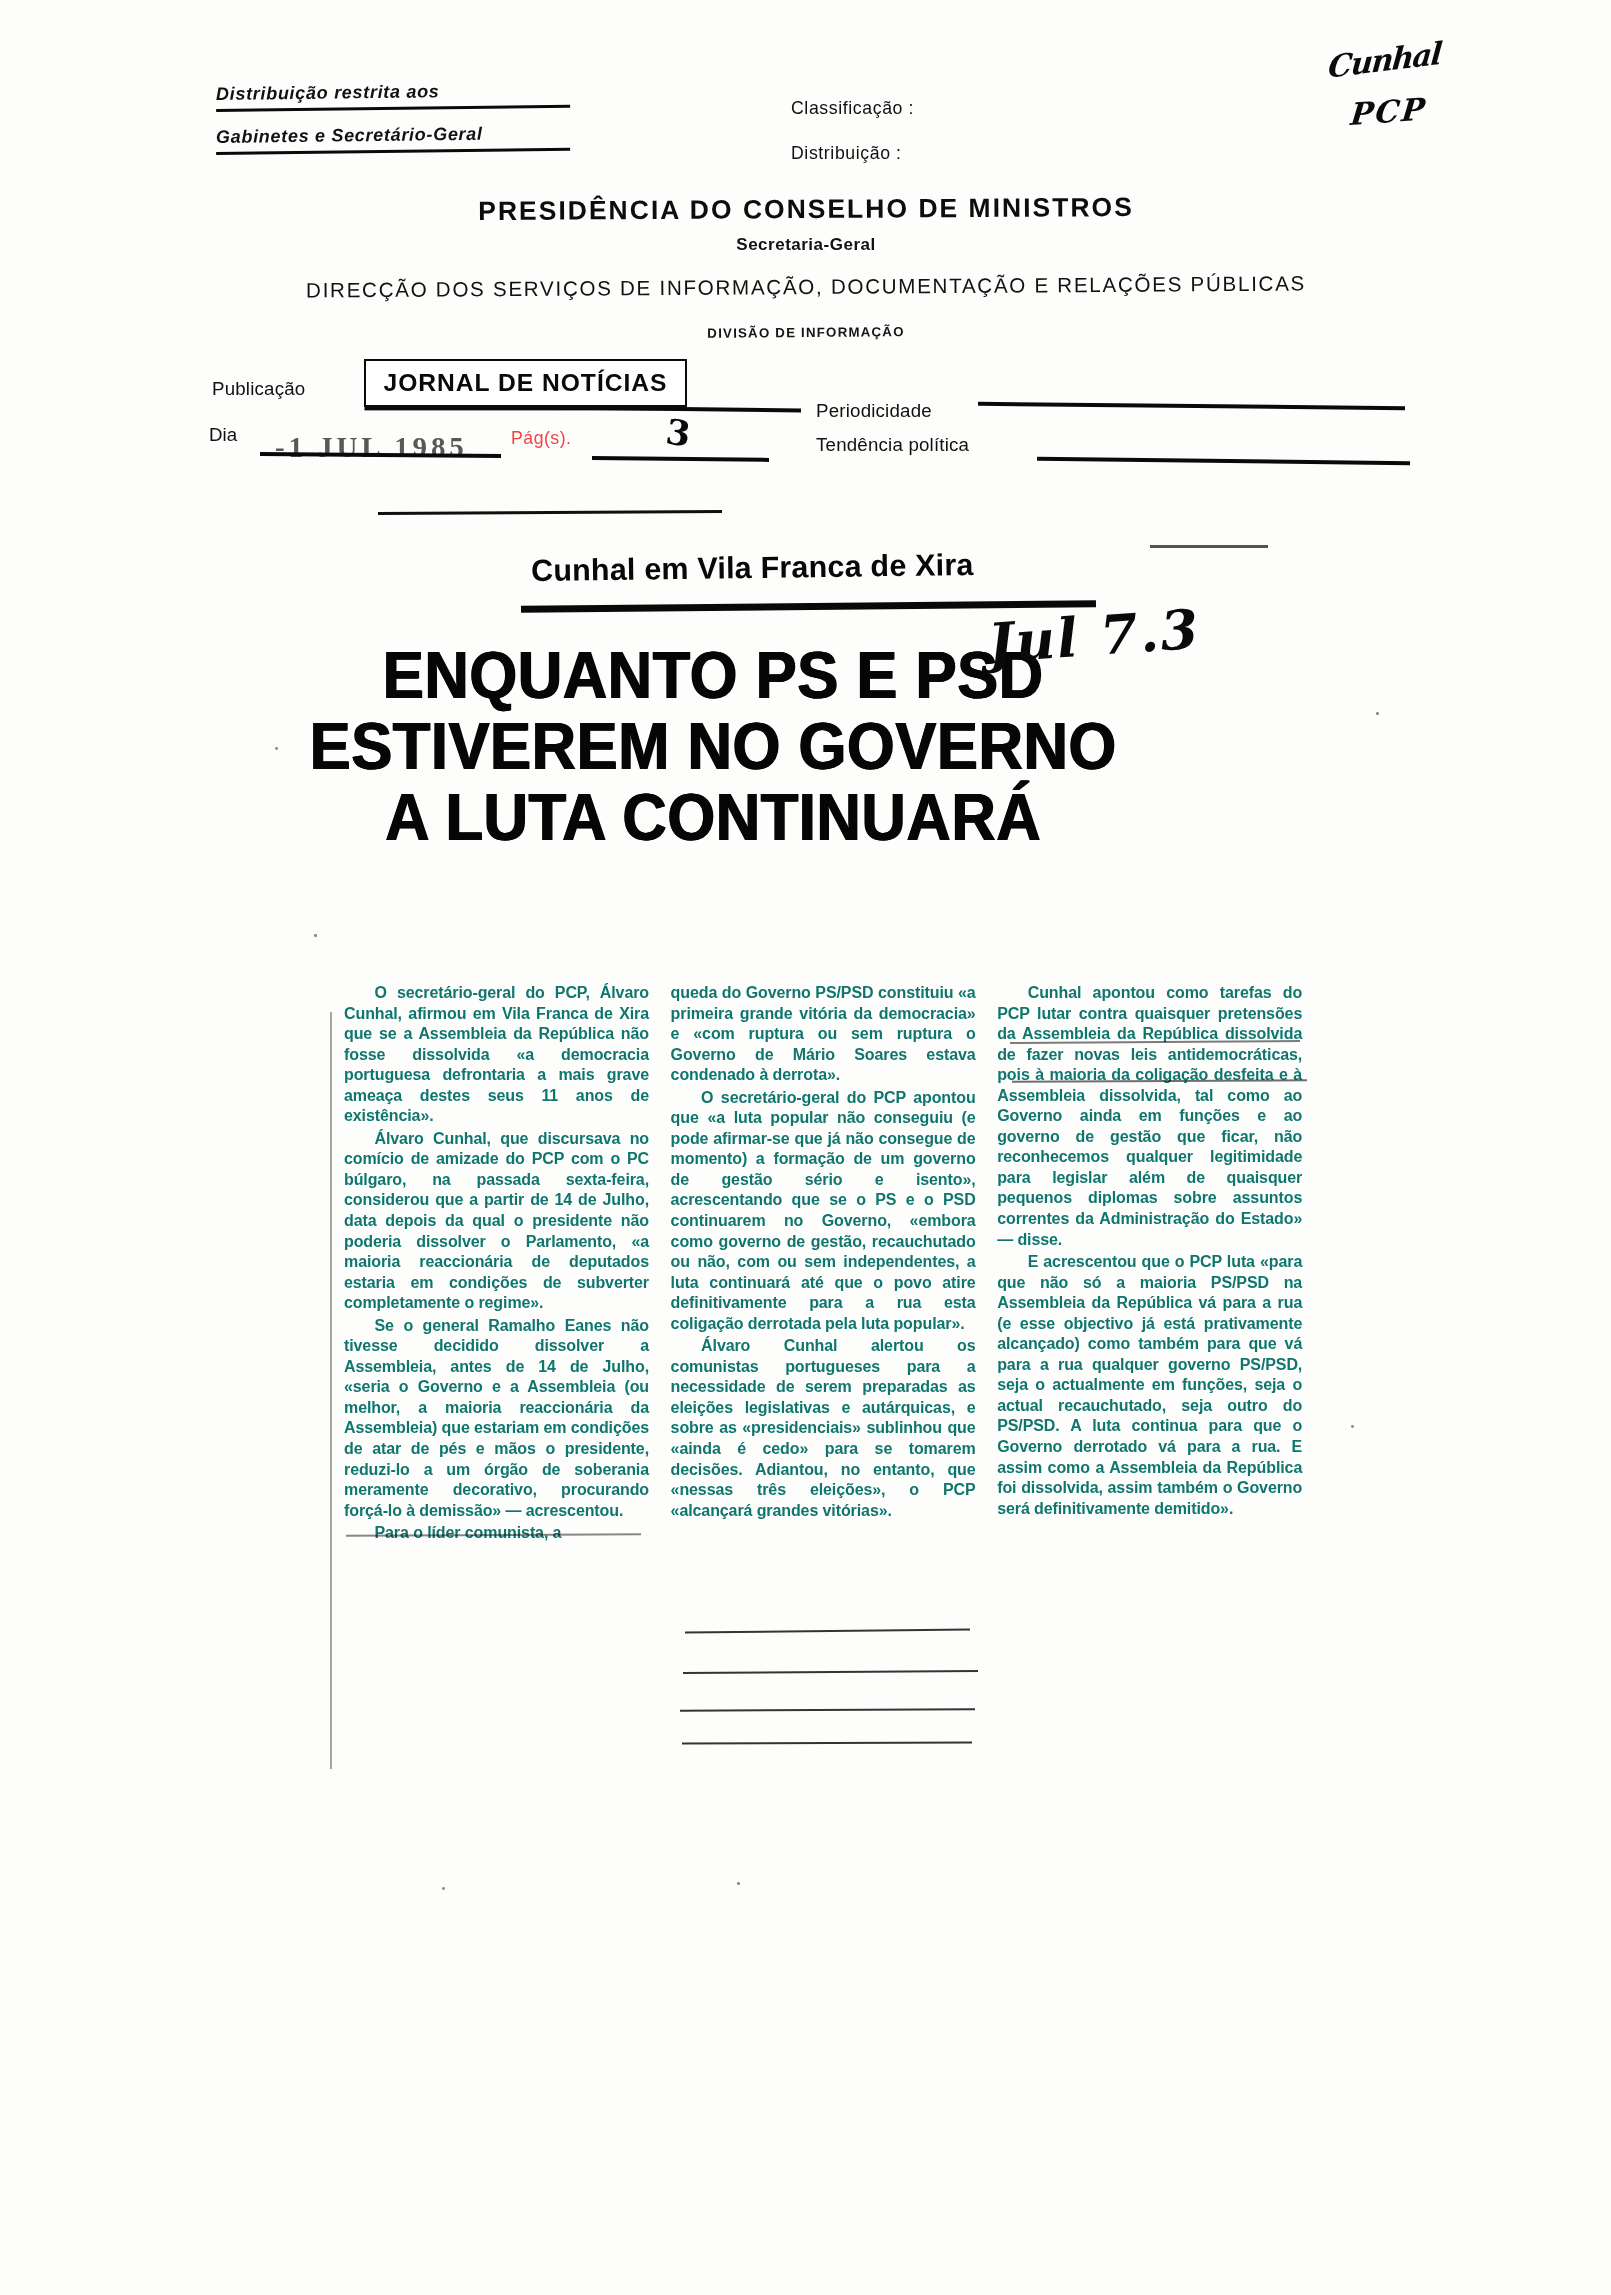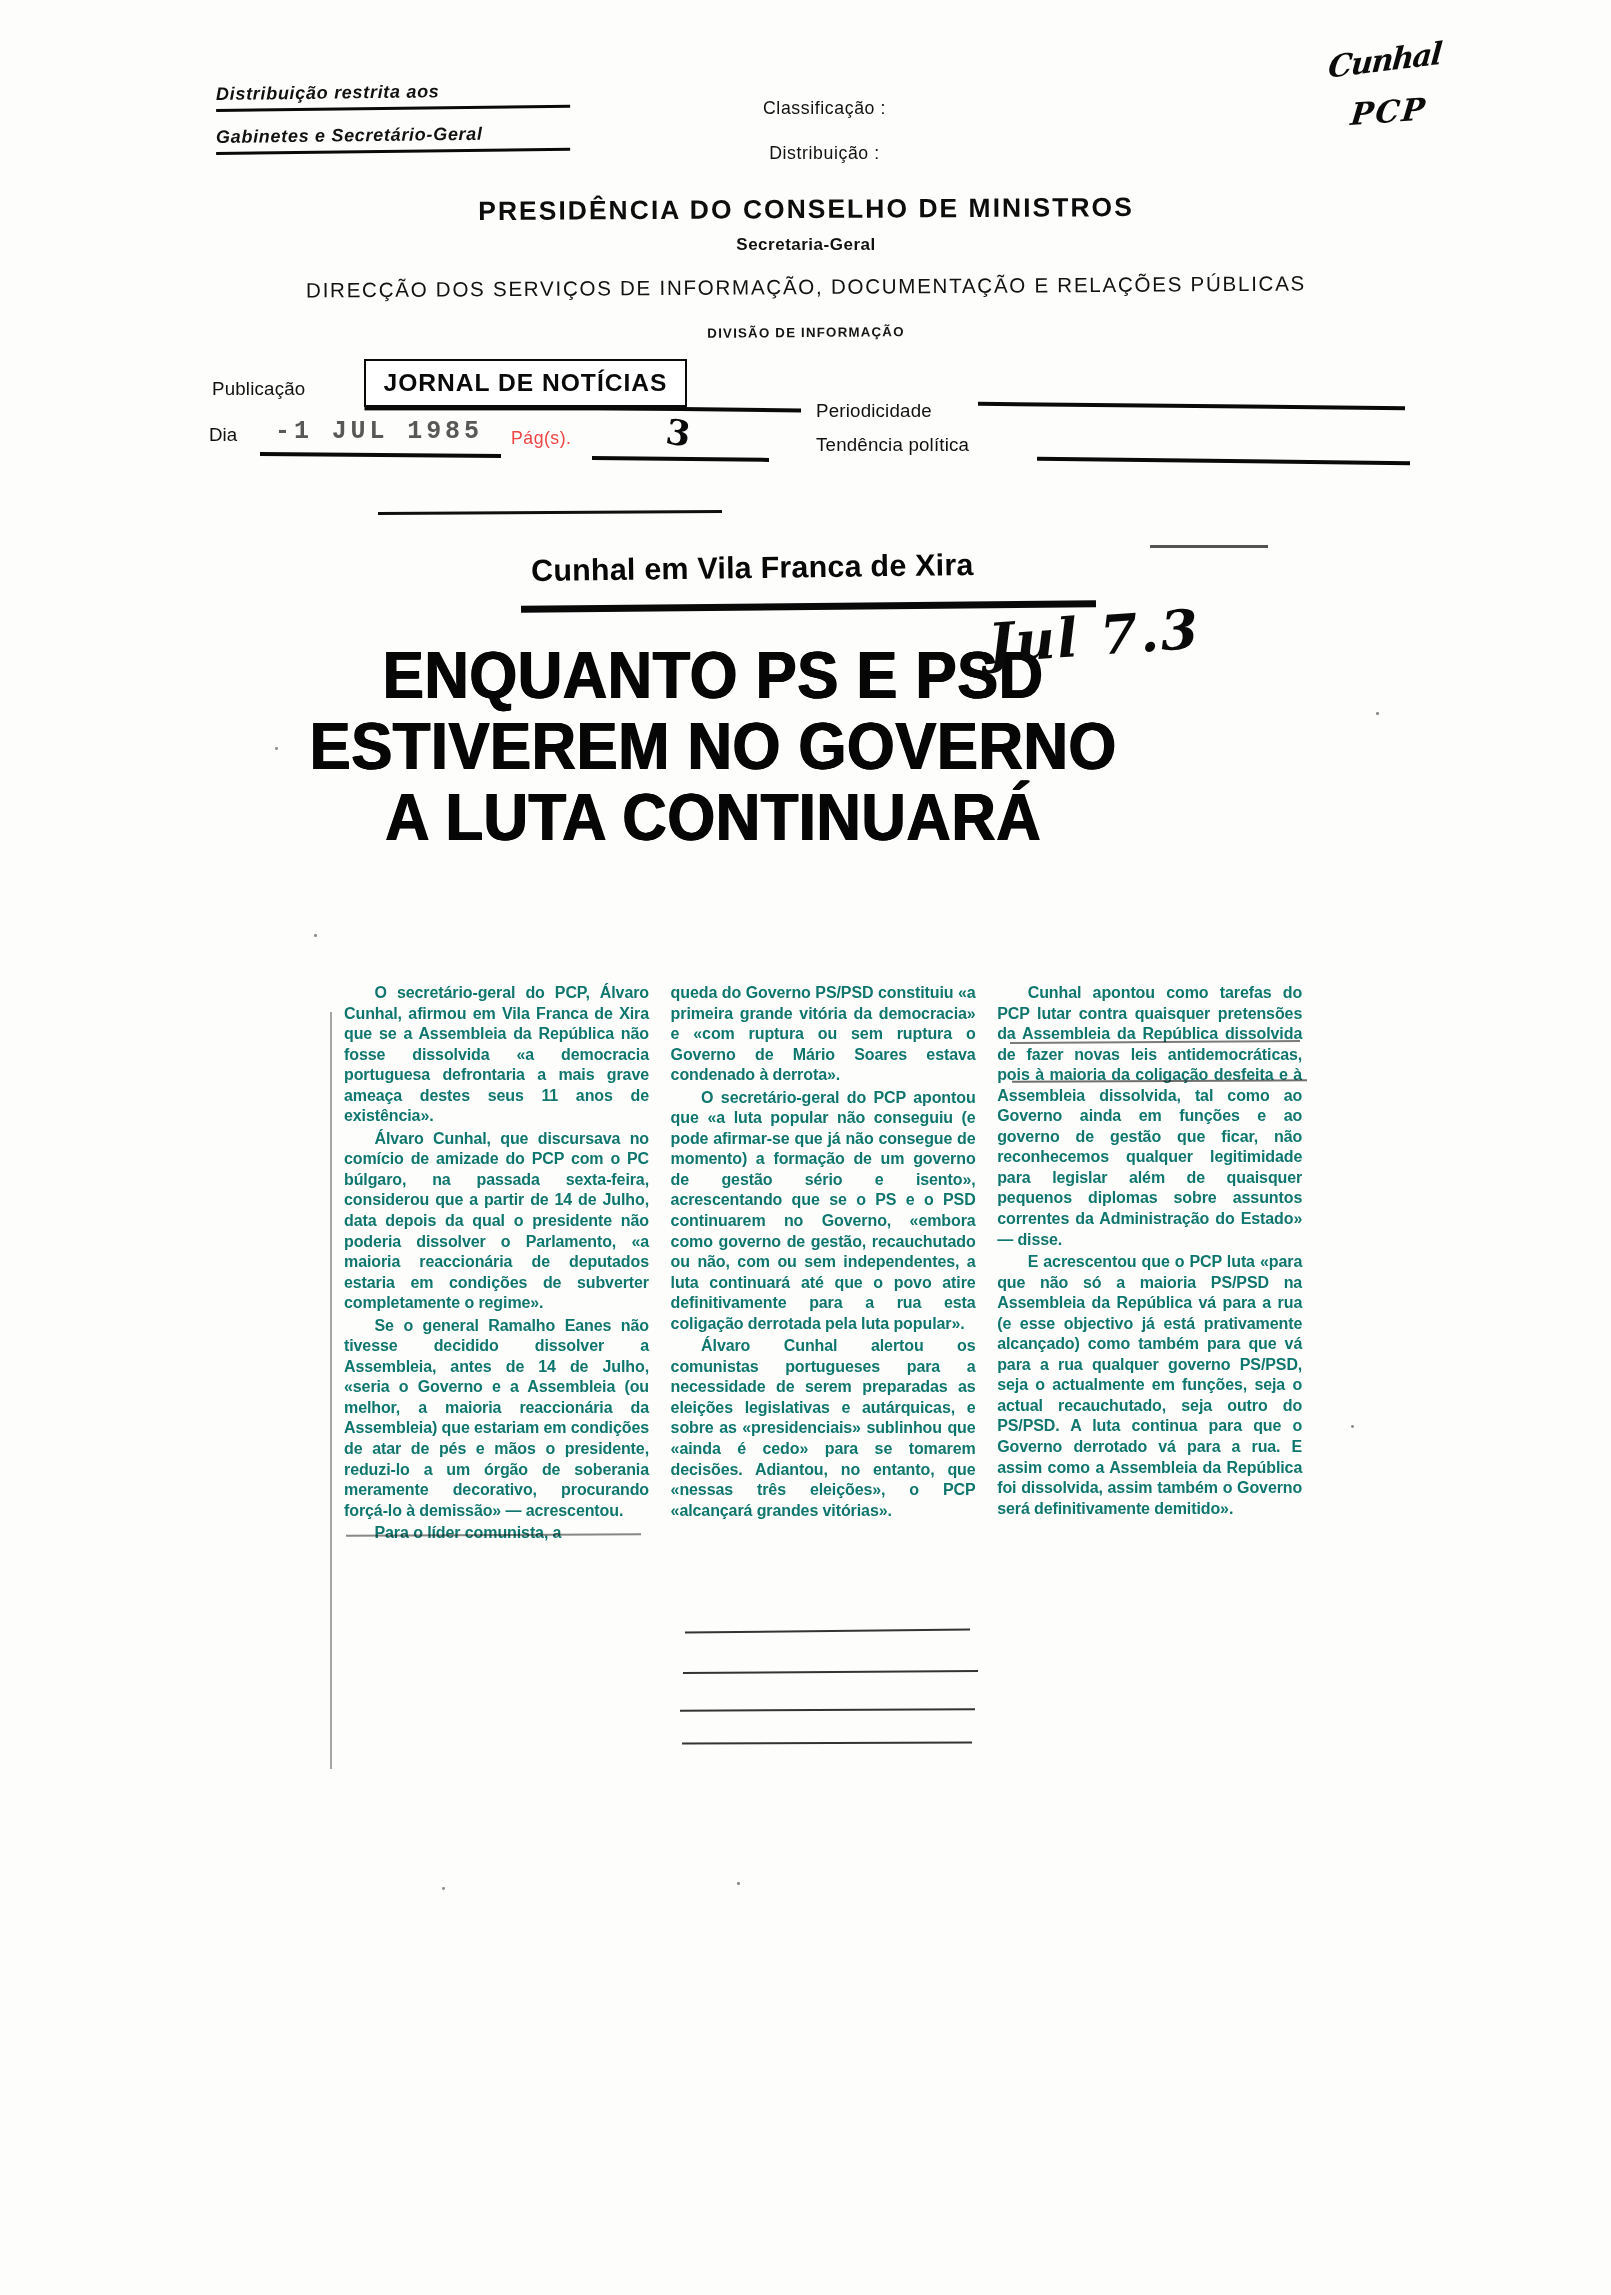--- a/index.html
+++ b/index.html
@@ -39,21 +39,21 @@
     letter-spacing: 0.7px;
     color: #111;
     padding-bottom: 4.4px;
     border-bottom: 3.4px solid #0a0a0a;
     margin-bottom: 14.7px;
     transform: rotate(-0.7deg);
     transform-origin: left center;
   }
 
   .hdr-mid {
-    left: 763px; top: 98px; text-align: center;
+    left: 791px; top: 98px;
   }
   .hdr-mid .fld {
     font-size: 17.7px;
     letter-spacing: 0.6px;
     color: #111;
     margin-bottom: 23.6px;
     font-weight: 400;
   }
 
   .handnote {
@@ -149,27 +149,27 @@
   .per-rule {
     left: 978px; top: 404px; width: 427px; height: 4.4px;
     background: #0a0a0a; transform: rotate(0.6deg);
   }
 
   .dia-label {
     left: 209px; top: 424px;
     font-size: 18.7px; color:#111;
   }
   .dia-value {
-    left: 275px; top: 417px;
-    font-size: 25px;
+    left: 275px; top: 431px;
+    font-size: 29px;
     font-weight: 700;
     letter-spacing: 3.9px;
     color: #2a2a2a;
     opacity: 0.78;
-    font-family: Liberation Mono, monospace;
+    font-family: Liberation Serif, serif;
   }
   .dia-rule {
     left: 260px; top: 453px; width: 241px; height: 4.4px;
     background: #0a0a0a; transform: rotate(0.5deg);
   }
 
   .pag-label {
     left: 511px; top: 428px;
     font-size: 17.7px; color:#ef4444; letter-spacing: 0.5px;
   }

